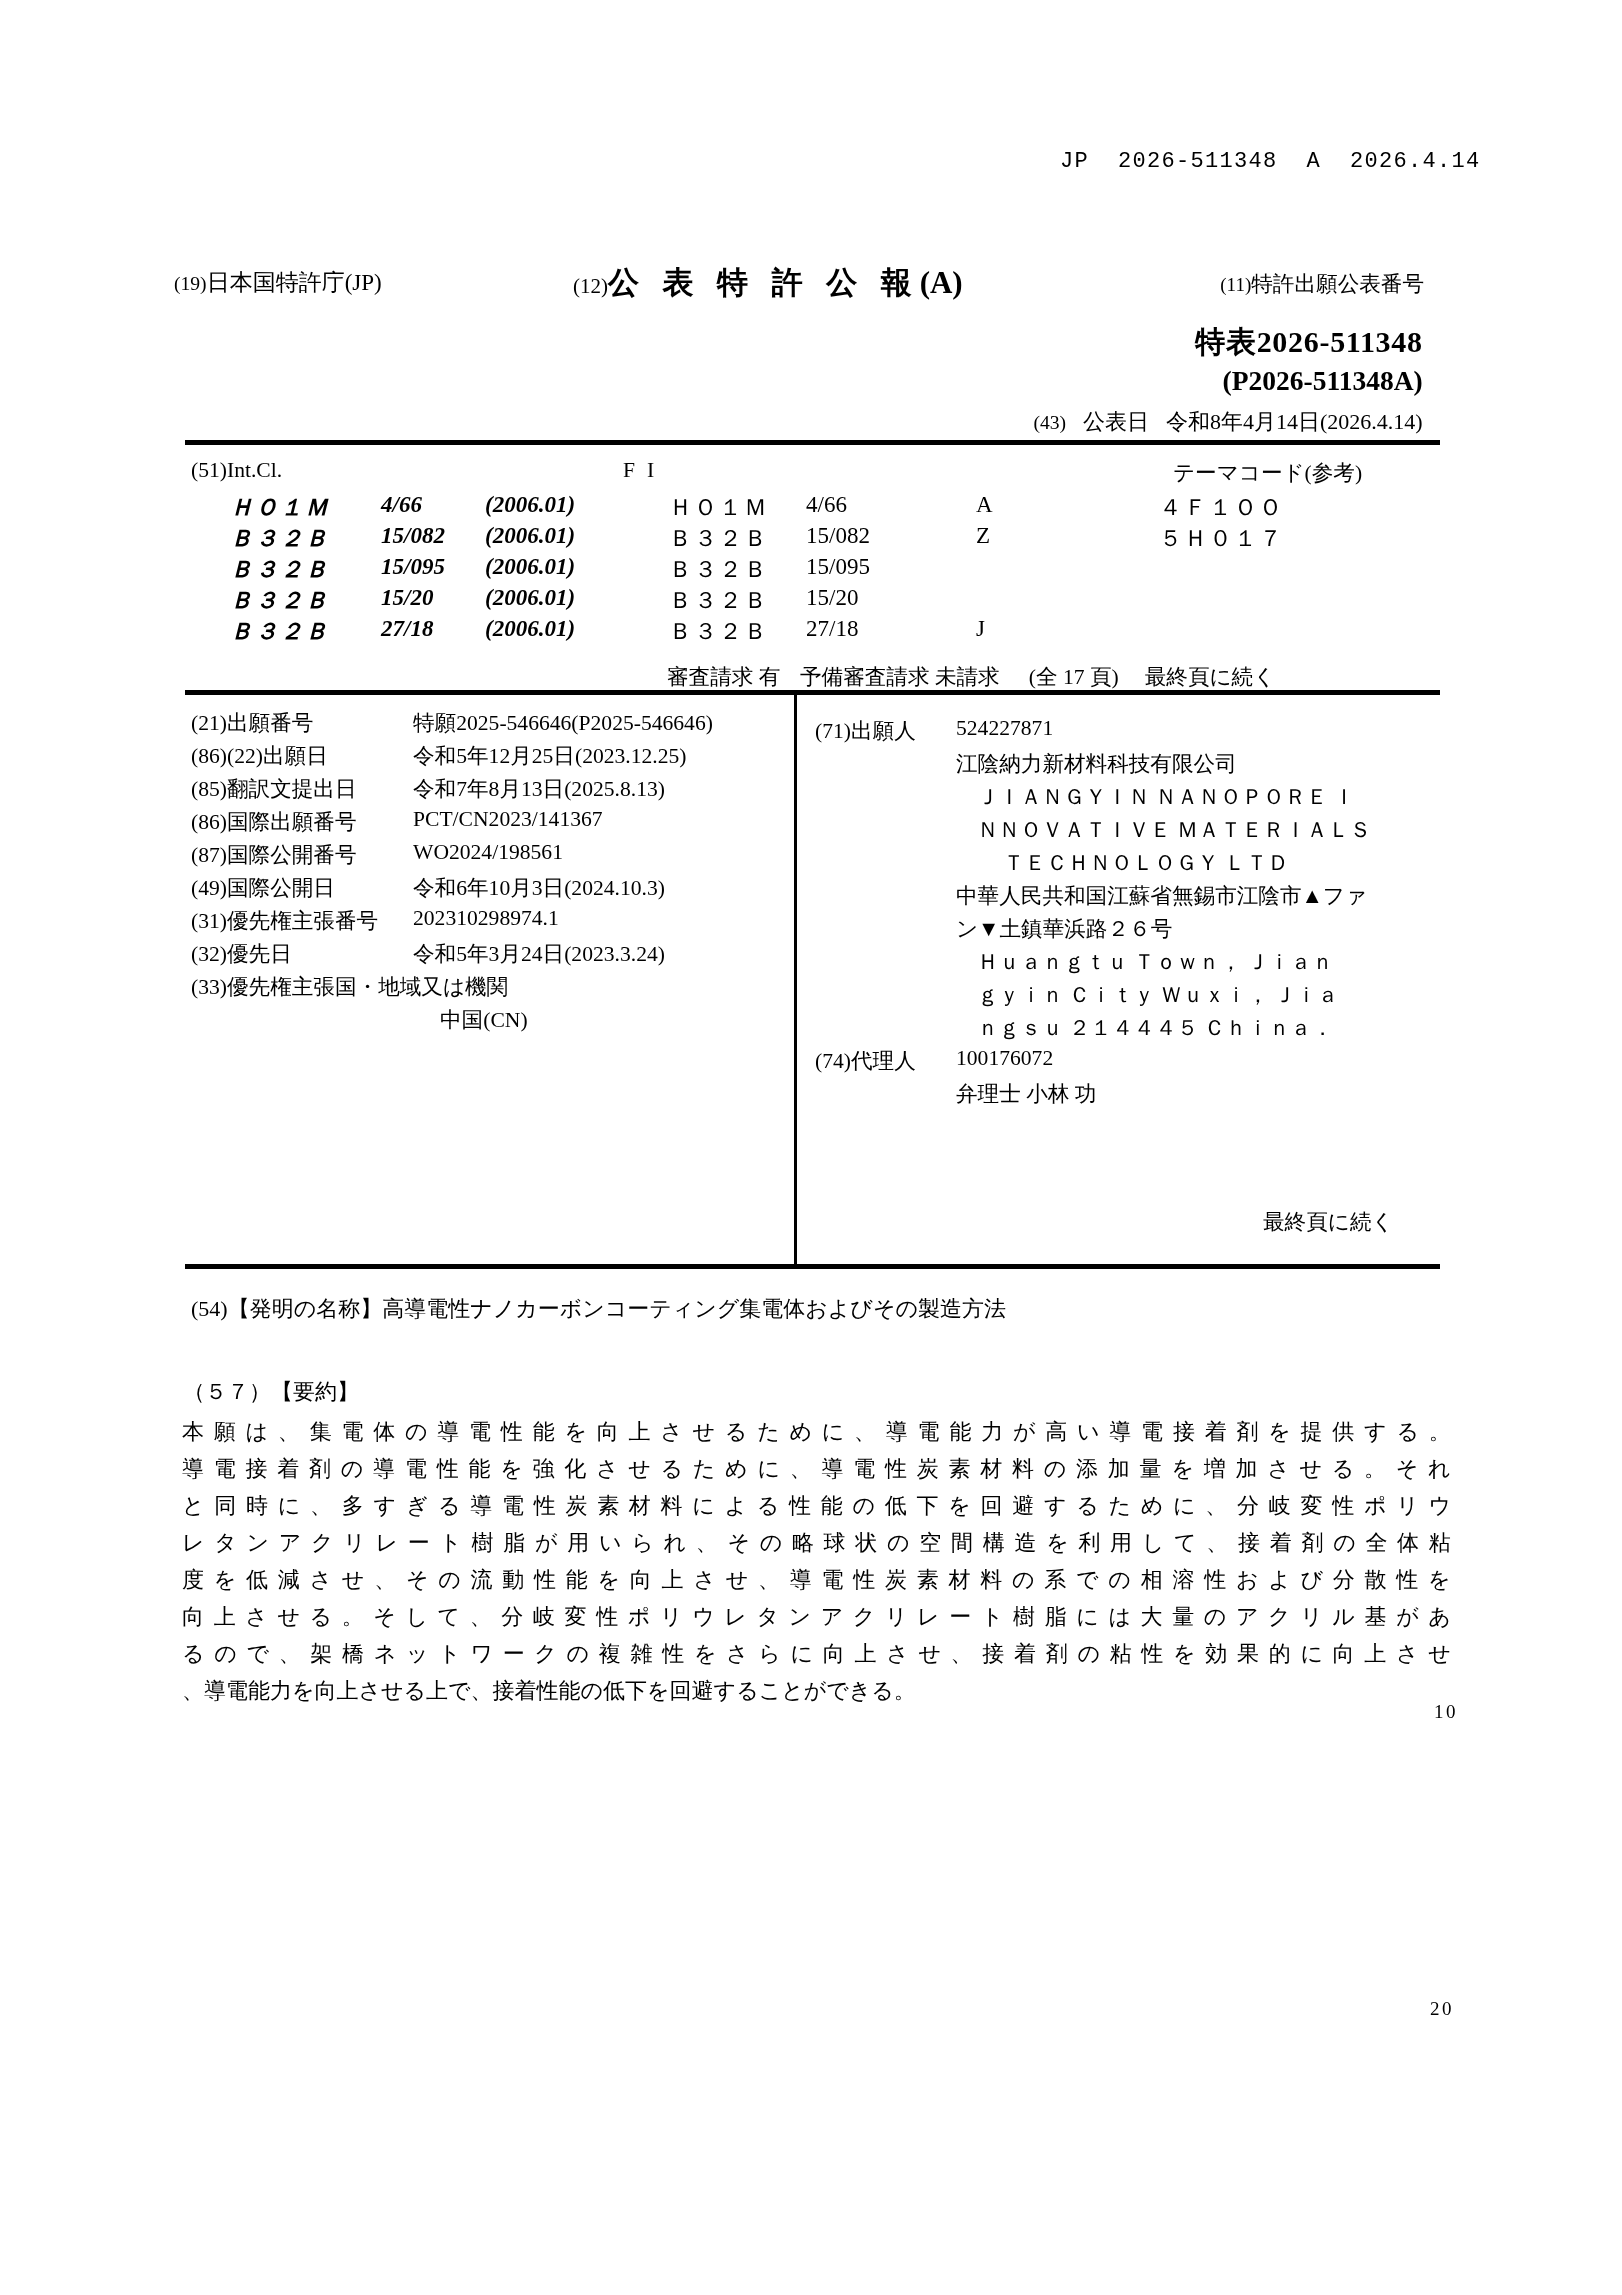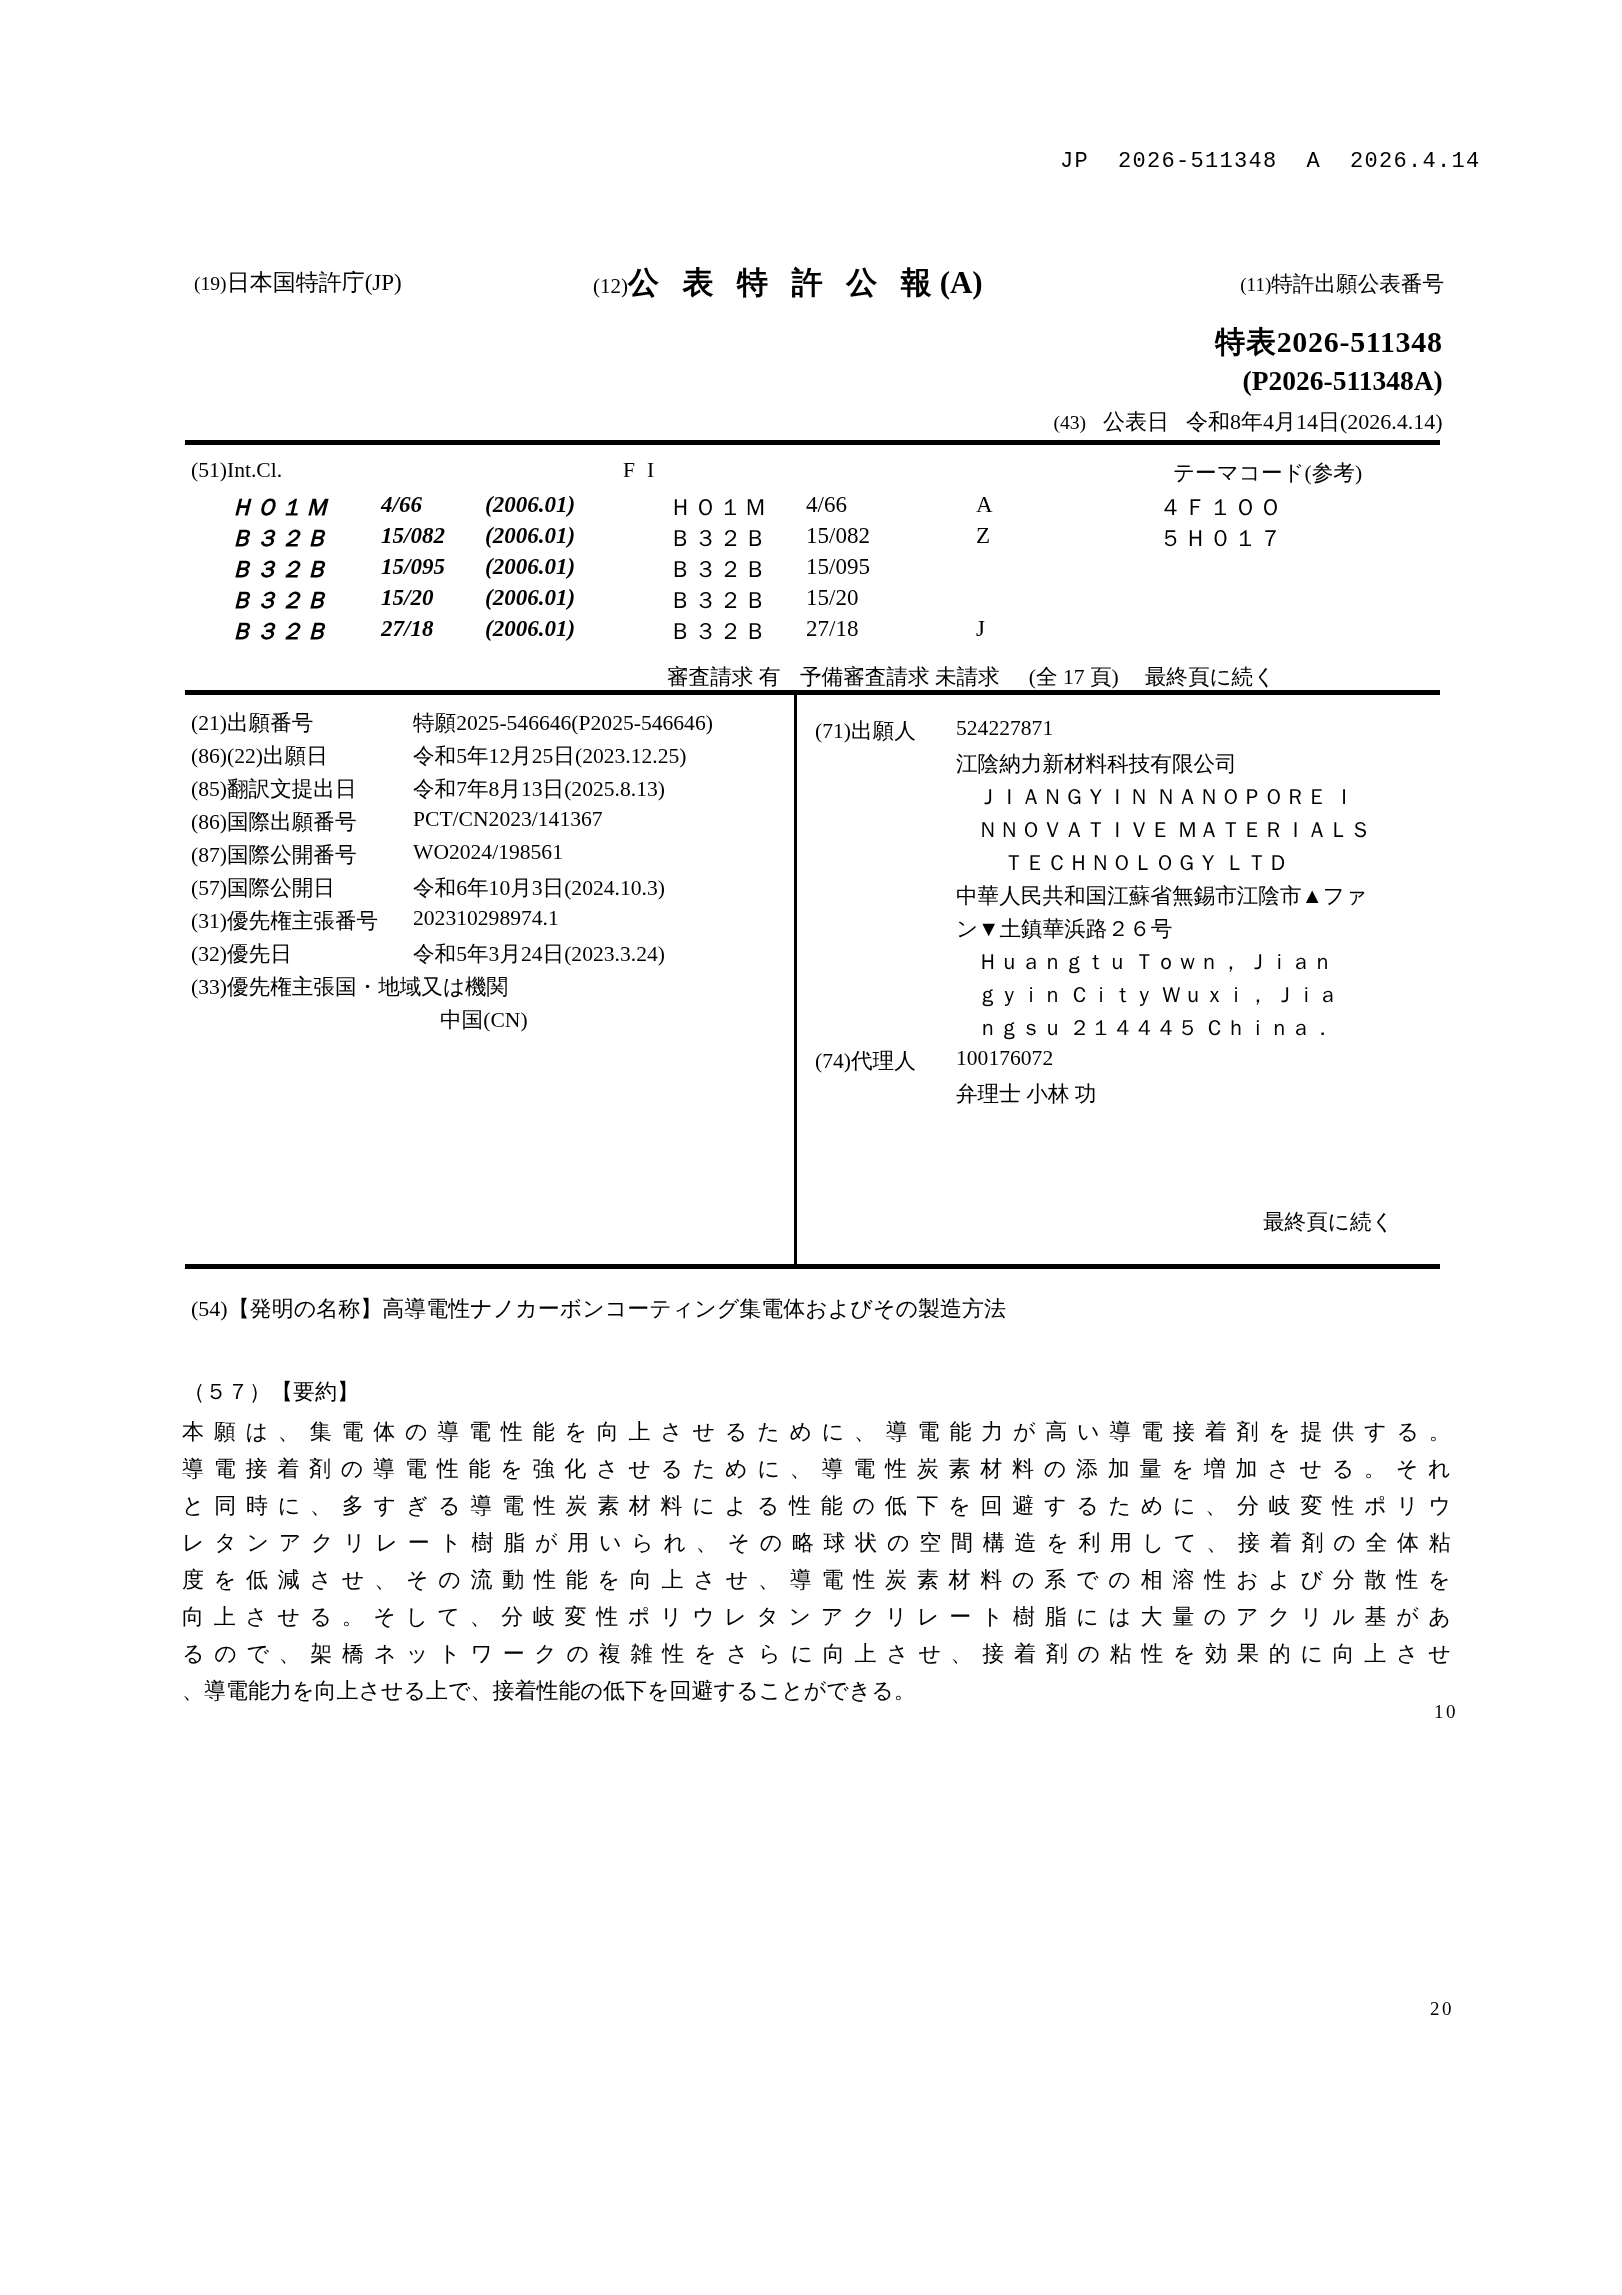--- a/index.html
+++ b/index.html
@@ -31,21 +31,21 @@
     width: 406px;
     font-family: "Liberation Mono", "DejaVu Sans Mono", monospace;
     font-size: 22px;
     letter-spacing: 1.3px;
     white-space: pre;
   }
 
   
   .masthead {
     position: absolute;
-    left: 194px;
+    left: 174px;
     top: 262px;
     width: 1250px;
     height: 164px;
     text-decoration: underline;
   }
   .office {
     position: absolute;
     left: 0;
     top: 5.2px;
     font-size: 23px;
@@ -340,21 +340,21 @@
     </div>
     <div class="bl-row">
       <span class="k">(86)国際出願番号</span>
       <span class="v">PCT/CN2023/141367</span>
     </div>
     <div class="bl-row">
       <span class="k">(87)国際公開番号</span>
       <span class="v">WO2024/198561</span>
     </div>
     <div class="bl-row">
-      <span class="k">(57)国際公開日</span>
+      <span class="k">(49)国際公開日</span>
       <span class="v">令和6年10月3日(2024.10.3)</span>
     </div>
     <div class="bl-row">
       <span class="k">(31)優先権主張番号</span>
       <span class="v">202310298974.1</span>
     </div>
     <div class="bl-row">
       <span class="k">(32)優先日</span>
       <span class="v">令和5年3月24日(2023.3.24)</span>
     </div>

